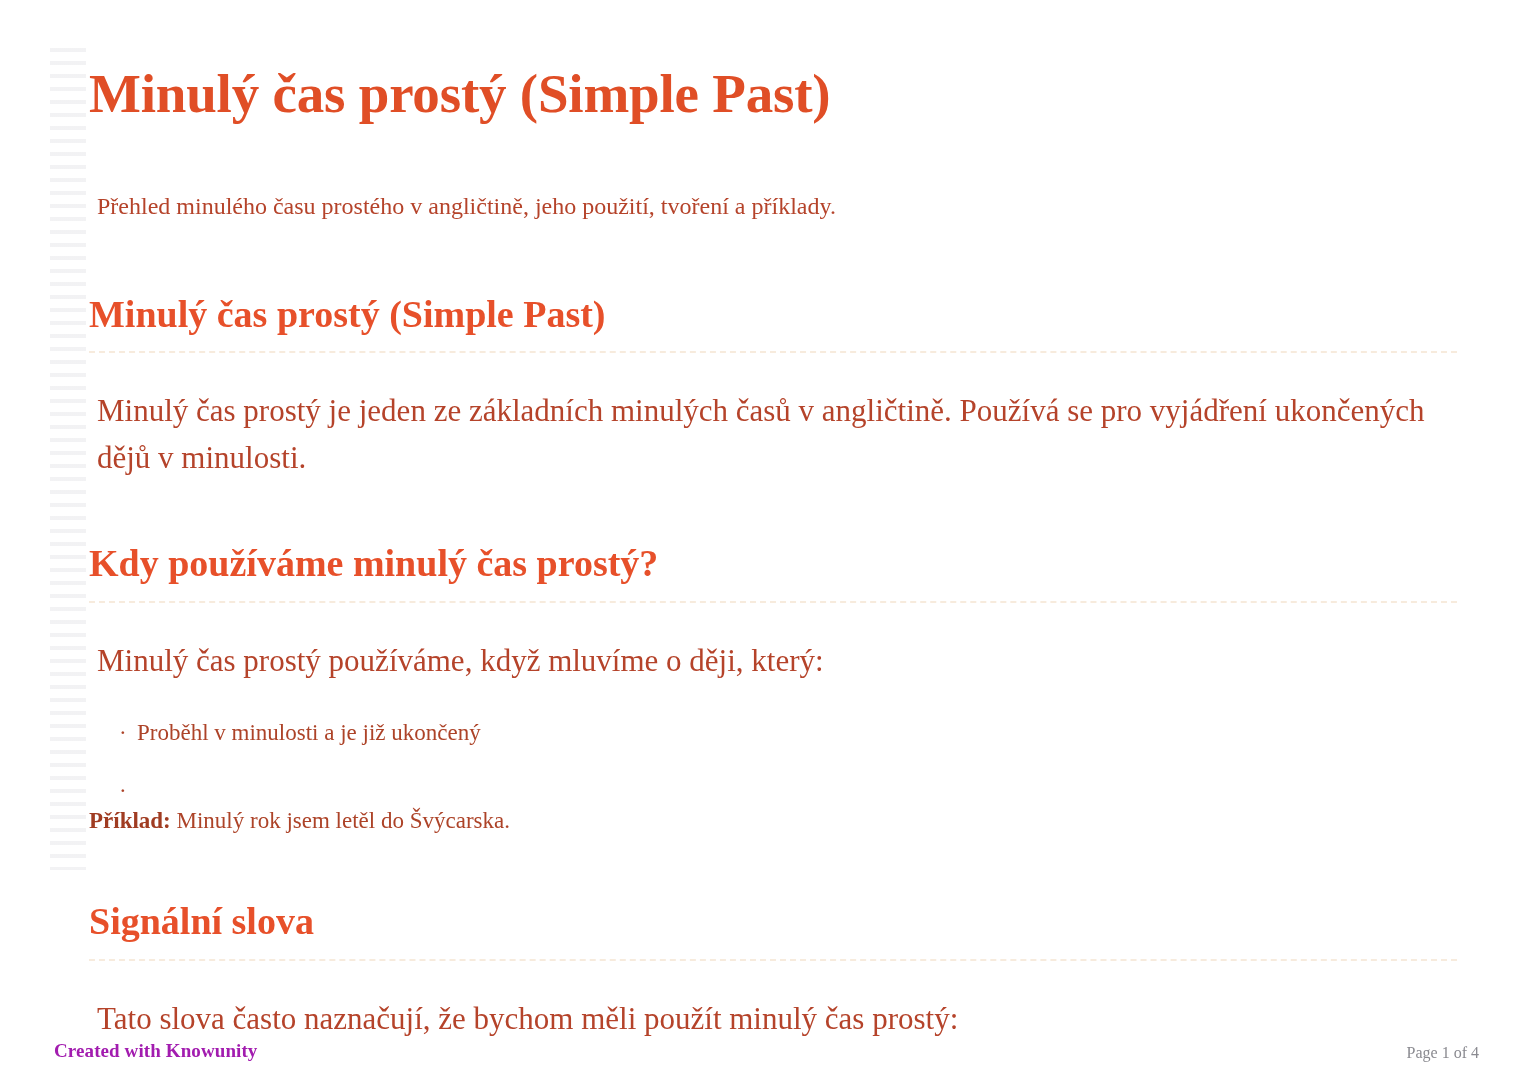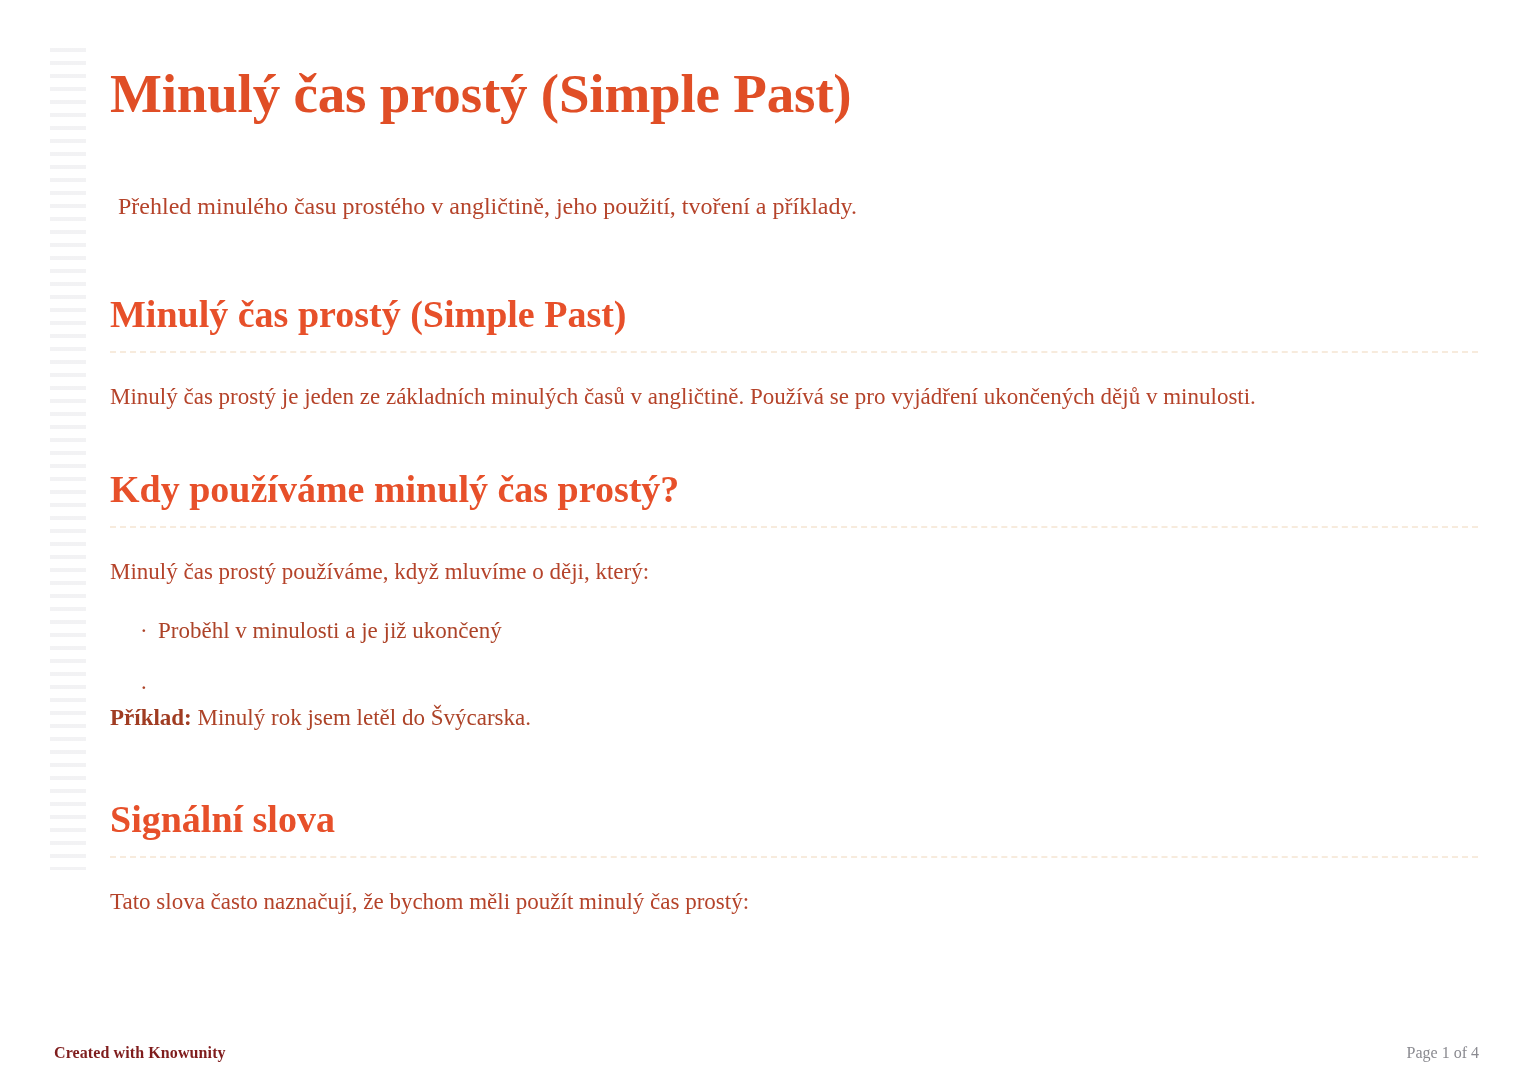--- a/index.html
+++ b/index.html
@@ -32,21 +32,21 @@
       #ffffff 4px,
       #ffffff 13px
     );
     opacity: 0.85;
     pointer-events: none;
   }
 
   
   .content {
     position: absolute;
-    left: 110px;
+    left: 89px;
     top: 0;
     width: 1370px;
   }
 
   .doc-title {
     margin: 0;
     padding-top: 62px;
     font-size: 55px;
     line-height: 1.18;
     font-weight: 700;
@@ -75,23 +75,23 @@
     line-height: 1.2;
     font-weight: 700;
     color: #E7502A;
     padding-bottom: 14px;
     border-bottom: 2px dashed #F7EBDD;
     width: 1368px;
     box-sizing: border-box;
   }
 
   .section-body {
-    margin: 0;
+    margin: 8px;
     padding-top: 27px;
-    font-size: 23px;
+    font-size: 31px;
     line-height: 1.5;
     color: #B5432A;
   }
 
   .bullet-list {
     list-style: none;
     margin: 0;
     padding: 0;
   }
   .bullet-item {
@@ -123,23 +123,23 @@
   .example-label {
     font-weight: 700;
     color: #A03C22;
   }
 
   
   .footer-brand {
     position: absolute;
     left: 54px;
     bottom: 18px;
-    font-size: 16px;
+    font-size: 19px;
     font-weight: 700;
-    color: #7f1d1d;
+    color: #a21caf;
     letter-spacing: 0.1px;
   }
   .footer-pagenum {
     position: absolute;
     right: 48px;
     bottom: 18px;
     font-size: 16px;
     color: #8A8A90;
   }
 </style>

